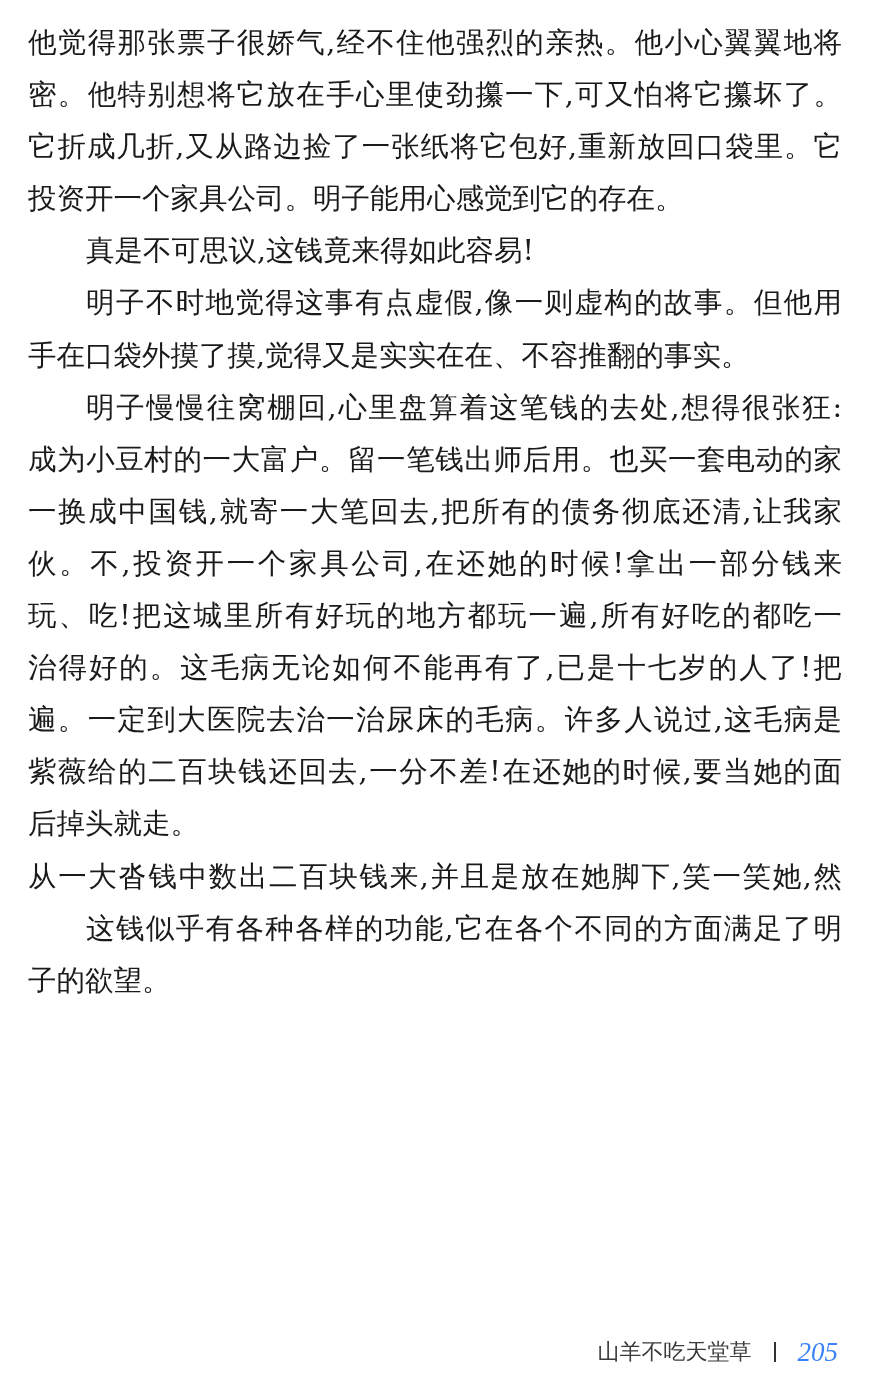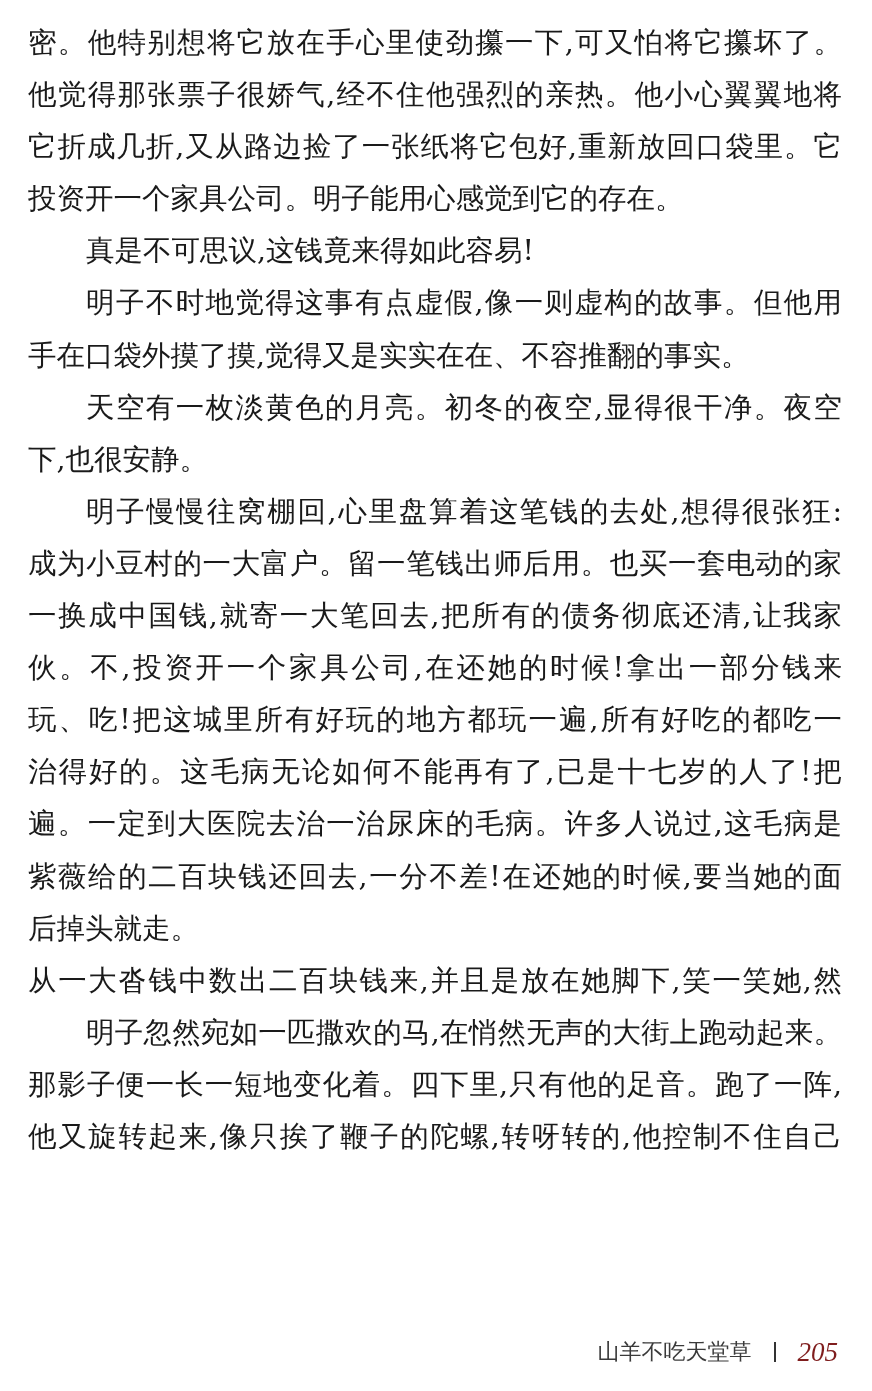--- a/index.html
+++ b/index.html
@@ -48,67 +48,62 @@
     display: inline-block;
     width: 2px;
     height: 20px;
     background: #333;
     margin: 0 22px 0 22px;
   }
   .footer .page-num {
     font-family: "Liberation Serif", "DejaVu Serif", serif;
     font-style: italic;
     font-size: 27px;
-    color: #7f1d1d;
+    color: #3b82f6;
   }
 </style>
 </head>
 <body>
 
 <div class="page-body">
 
   <div class="para">
+    <span class="line">他觉得那张票子很娇气,经不住他强烈的亲热。他小心翼翼地将</span>
     <span class="line">密。他特别想将它放在手心里使劲攥一下,可又怕将它攥坏了。</span>
-    <span class="line">他觉得那张票子很娇气,经不住他强烈的亲热。他小心翼翼地将</span>
     <span class="line">它折成几折,又从路边捡了一张纸将它包好,重新放回口袋里。它</span>
     <span class="line last">投资开一个家具公司。明子能用心感觉到它的存在。</span>
   </div>
 
   <div class="para indent">
     <span class="line last">真是不可思议,这钱竟来得如此容易!</span>
   </div>
 
   <div class="para indent">
     <span class="line">明子不时地觉得这事有点虚假,像一则虚构的故事。但他用</span>
     <span class="line last" style="text-indent:0">手在口袋外摸了摸,觉得又是实实在在、不容推翻的事实。</span>
   </div>
 
-  <div class="para indent">
-    <span class="line">天空有一枚淡黄色的月亮。初冬的夜空,显得很干净。夜空</span>
-    <span class="line last" style="text-indent:0">下,也很安静。</span>
-  </div>
 
   <div class="para indent">
     <span class="line">明子慢慢往窝棚回,心里盘算着这笔钱的去处,想得很张狂:</span>
     <span class="line" style="text-indent:0">成为小豆村的一大富户。留一笔钱出师后用。也买一套电动的家</span>
     <span class="line" style="text-indent:0">一换成中国钱,就寄一大笔回去,把所有的债务彻底还清,让我家</span>
     <span class="line" style="text-indent:0">伙。不,投资开一个家具公司,在还她的时候!拿出一部分钱来</span>
     <span class="line" style="text-indent:0">玩、吃!把这城里所有好玩的地方都玩一遍,所有好吃的都吃一</span>
     <span class="line" style="text-indent:0">治得好的。这毛病无论如何不能再有了,已是十七岁的人了!把</span>
     <span class="line" style="text-indent:0">遍。一定到大医院去治一治尿床的毛病。许多人说过,这毛病是</span>
     <span class="line" style="text-indent:0">紫薇给的二百块钱还回去,一分不差!在还她的时候,要当她的面</span>
     <span class="line last" style="text-indent:0">后掉头就走。</span>
     <span class="line" style="text-indent:0">从一大沓钱中数出二百块钱来,并且是放在她脚下,笑一笑她,然</span>
   </div>
 
+  <div class="para indent">
+    <span class="line">这钱似乎有各种各样的功能,它在各个不同的方面满足了明</span>
+    <span class="line last" style="text-indent:0">子的欲望。</span>
+  </div>
 
-  <div class="para indent">
-    <span class="line">明子忽然宛如一匹撒欢的马,在悄然无声的大街上跑动起来。</span>
-    <span class="line" style="text-indent:0">那影子便一长一短地变化着。四下里,只有他的足音。跑了一阵,</span>
-    <span class="line" style="text-indent:0">他又旋转起来,像只挨了鞭子的陀螺,转呀转的,他控制不住自己</span>
-  </div>
 </div>
 
 <div class="footer">
   <span class="book-title">山羊不吃天堂草</span>
   <span class="sep"></span>
   <span class="page-num">205</span>
 </div>
 
 </body></html>

